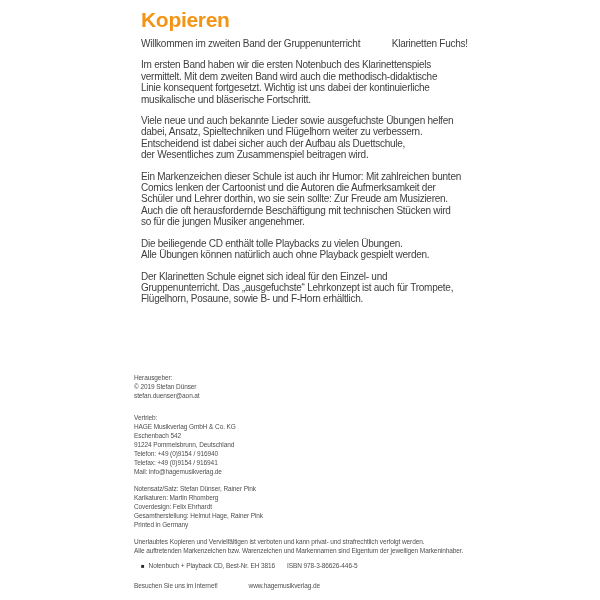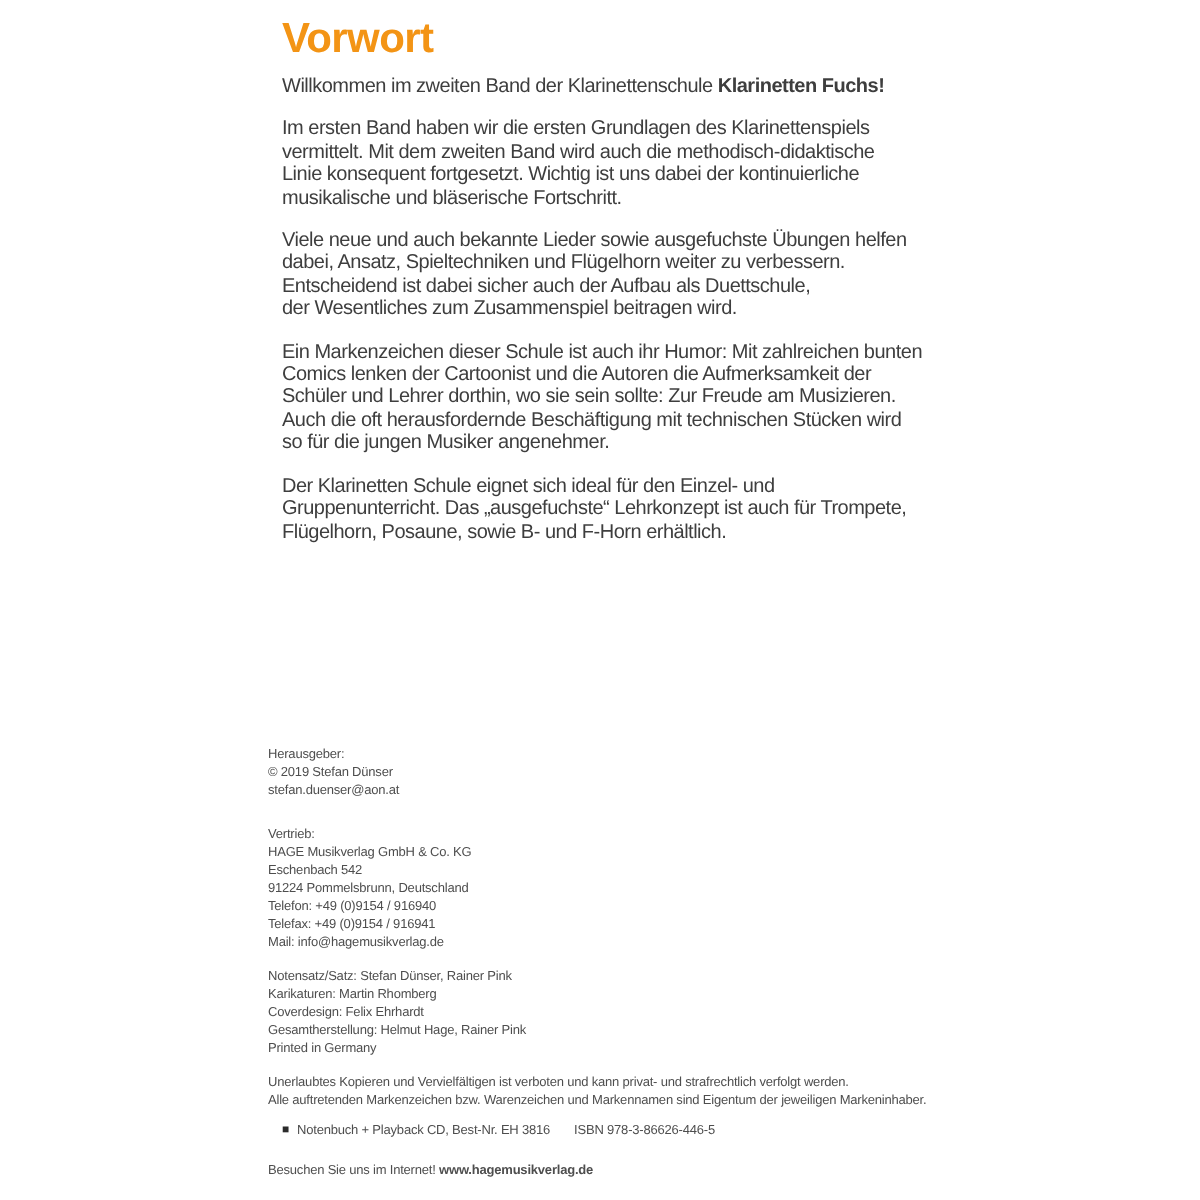--- a/index.html
+++ b/index.html
@@ -66,44 +66,46 @@
   }
   .product-line .bullet {
     display: inline-block;
     font-size: 6px;
     margin-right: 4px;
     color: #2b2b2b;
     transform: translateY(-0.5px);
   }
   .product-line .isbn { margin-left: 12px; }
   .website-line { margin: 0; white-space: nowrap; }
-  .bold { font-weight: bold; }
+  .bold { font-weight: normal; margin-left: 29px; }
 </style>
 </head>
 <body>
 
 <div class="page">
 
-  <div class="title">Vorwort</div>
+  <div class="title">Kopieren</div>
 
   <div class="body-text">
-    <p><span>Willkommen im zweiten Band der Klarinettenschule </span><span class="bold">Klarinetten Fuchs!</span></p>
-    <p>Im ersten Band haben wir die ersten Grundlagen des Klarinettenspiels
+    <p><span>Willkommen im zweiten Band der Gruppenunterricht </span><span class="bold">Klarinetten Fuchs!</span></p>
+    <p>Im ersten Band haben wir die ersten Notenbuch des Klarinettenspiels
 vermittelt. Mit dem zweiten Band wird auch die methodisch-didaktische
 Linie konsequent fortgesetzt. Wichtig ist uns dabei der kontinuierliche
 musikalische und bläserische Fortschritt.</p>
     <p>Viele neue und auch bekannte Lieder sowie ausgefuchste Übungen helfen
 dabei, Ansatz, Spieltechniken und Flügelhorn weiter zu verbessern.
 Entscheidend ist dabei sicher auch der Aufbau als Duettschule,
 der Wesentliches zum Zusammenspiel beitragen wird.</p>
     <p>Ein Markenzeichen dieser Schule ist auch ihr Humor: Mit zahlreichen bunten
 Comics lenken der Cartoonist und die Autoren die Aufmerksamkeit der
 Schüler und Lehrer dorthin, wo sie sein sollte: Zur Freude am Musizieren.
 Auch die oft herausfordernde Beschäftigung mit technischen Stücken wird
 so für die jungen Musiker angenehmer.</p>
+    <p>Die beiliegende CD enthält tolle Playbacks zu vielen Übungen.
+Alle Übungen können natürlich auch ohne Playback gespielt werden.</p>
     <p>Der Klarinetten Schule eignet sich ideal für den Einzel- und
 Gruppenunterricht. Das „ausgefuchste“ Lehrkonzept ist auch für Trompete,
 Flügelhorn, Posaune, sowie B- und F-Horn erhältlich.</p>
   </div>
 
   <div class="imprint">
     <p class="block blk-herausgeber">Herausgeber:
 © 2019 Stefan Dünser
 stefan.duenser@aon.at</p>
     <p class="block blk-vertrieb">Vertrieb:

